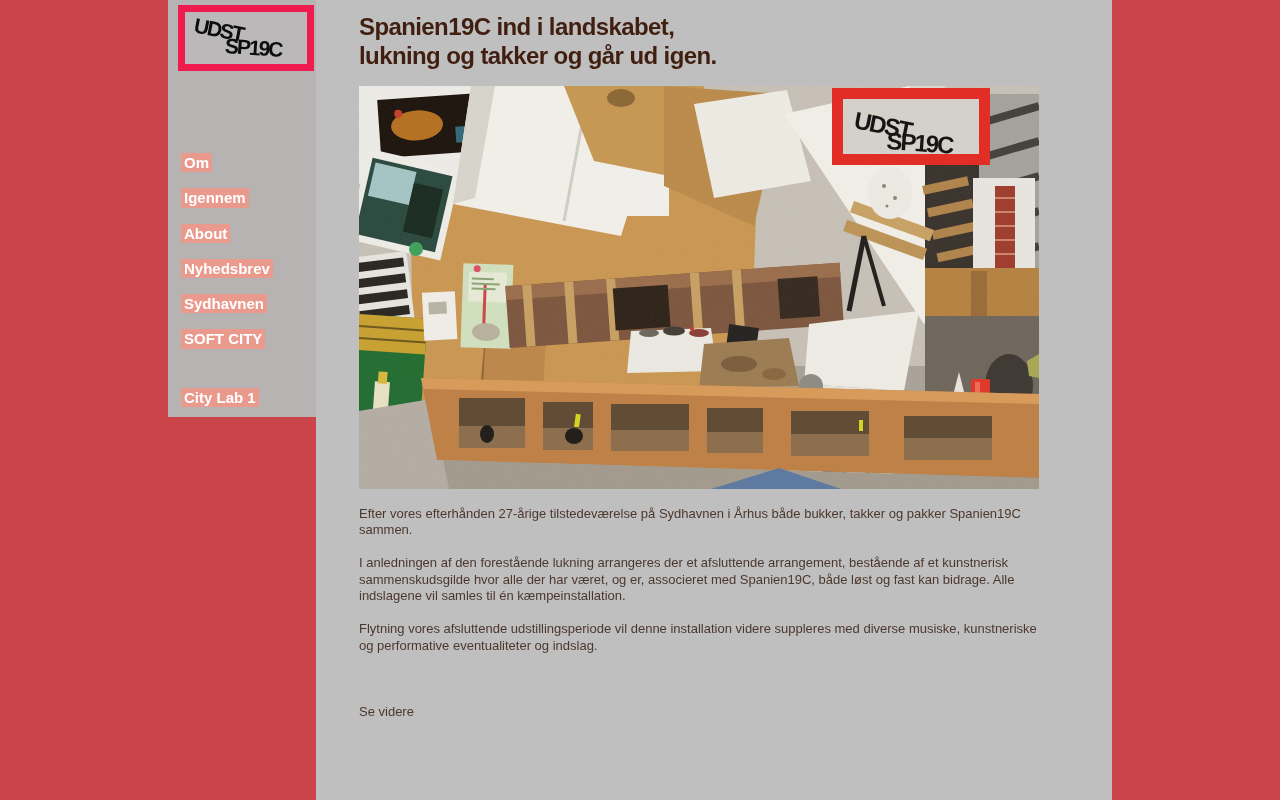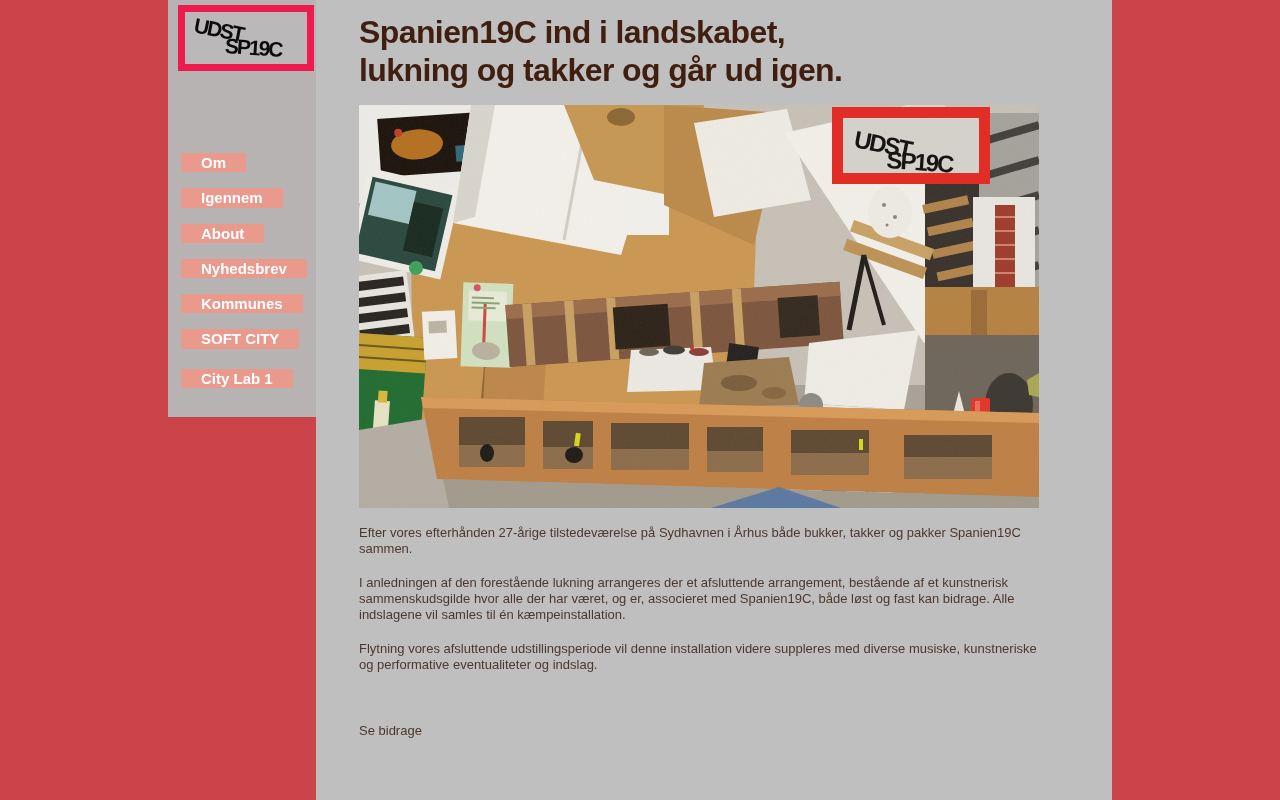--- a/index.html
+++ b/index.html
@@ -26,32 +26,32 @@
     letter-spacing:-2px;line-height:1;
   }
   .logo-udst{left:9px;top:7px;transform:rotate(11deg);}
   .logo-sp19c{left:40px;top:25px;transform:rotate(4deg);}
   .nav{
     position:absolute;left:13px;top:153px;
     display:flex;flex-direction:column;align-items:flex-start;gap:16px;
   }
   .nav a{
     background:#ea998d;color:#ffffff;font-weight:bold;font-size:15px;
-    line-height:1.15;padding:1px 20px;text-decoration:none;white-space:nowrap;
-  }
-  .nav a:last-child{margin-top:4px;}
+    line-height:1.15;padding:1px 3px;text-decoration:none;white-space:nowrap;
+  }
+  .nav a:last-child{margin-top:23px;}
   
   .main{
     position:absolute;left:316px;top:0;width:796px;height:800px;
     background:#bfbfbf;
   }
   .content{padding:13px 73px 0 43px;width:680px;}
   h1{
     margin:0 0 15px 0;
-    font-size:32px;line-height:1.2;font-weight:bold;
+    font-size:24px;line-height:1.2;font-weight:bold;
     color:#401f10;letter-spacing:-0.6px;
   }
   figure{margin:0 0 17px 0;width:680px;height:403px;cursor:pointer;}
   figure svg{display:block;}
   .content p{
     margin:0 0 17px 0;width:680px;
     font-size:13px;line-height:1.26;color:#4c382e;
   }
   .se-mindre{cursor:pointer;}
 </style>
@@ -63,21 +63,21 @@
     <div class="logo-inner">
       <span class="logo-udst">UDST</span>
       <span class="logo-sp19c">SP19C</span>
     </div>
   </div>
   <nav class="nav">
     <a href="#">Om</a>
     <a href="#">Igennem</a>
     <a href="#">About</a>
     <a href="#">Nyhedsbrev</a>
-    <a href="#">Kommunes</a>
+    <a href="#">Sydhavnen</a>
     <a href="#">SOFT CITY</a>
     <a href="#">City Lab 1</a>
   </nav>
 </div>
 
 <div class="main">
   <div class="content">
     <h1>
       <span>Spanien19C ind i landskabet,</span><br>
       <span>lukning og takker og går ud igen.</span><br>
@@ -284,17 +284,17 @@
         <rect width="680" height="403" filter="url(#grain)" opacity="0.30"></rect>
       </svg>
     </figure>
 
     <p>Efter vores efterhånden 27-årige tilstedeværelse på Sydhavnen i Århus både bukker, takker og pakker Spanien19C sammen.</p>
     <p>I anledningen af den forestående lukning arrangeres der et afsluttende arrangement, bestående af et kunstnerisk sammenskudsgilde hvor alle der har været, og er, associeret med Spanien19C, både løst og fast kan bidrage. Alle indslagene vil samles til én kæmpeinstallation.</p>
     <p>Flytning vores afsluttende udstillingsperiode vil denne installation videre suppleres med diverse musiske, kunstneriske og performative eventualiteter og indslag.</p>
     <p>
       <br>
       <br>
-      <span class="se-mindre">Se bidrage</span>
+      <span class="se-mindre">Se videre</span>
     </p>
 
   </div>
 </div>
 
 </body></html>

